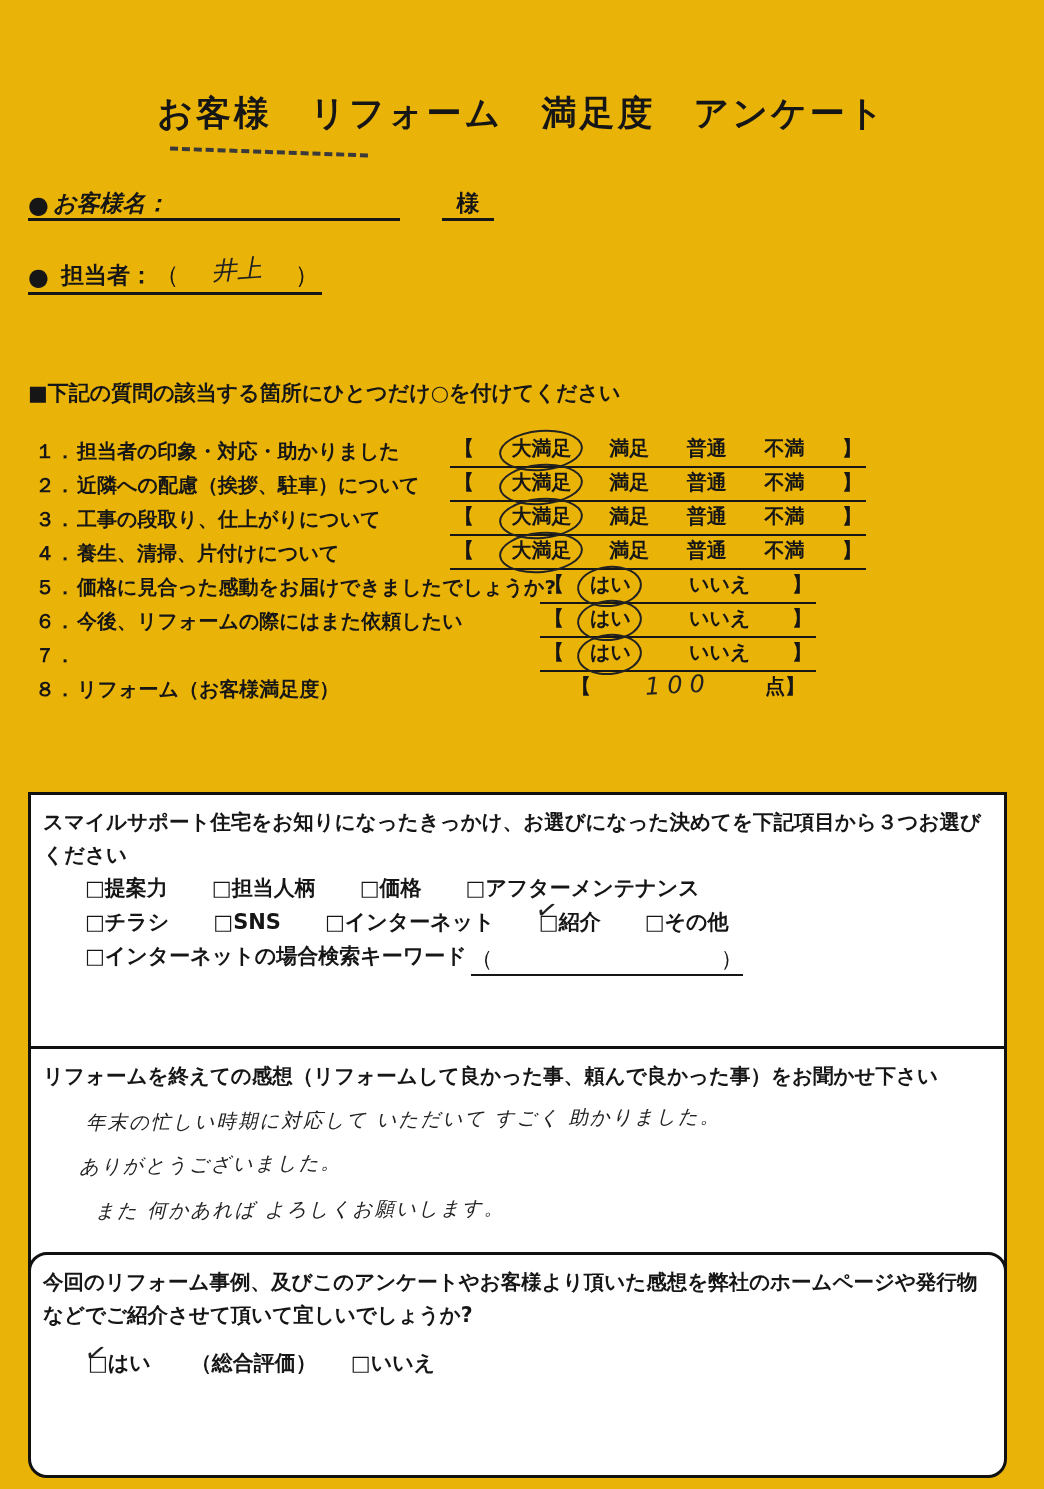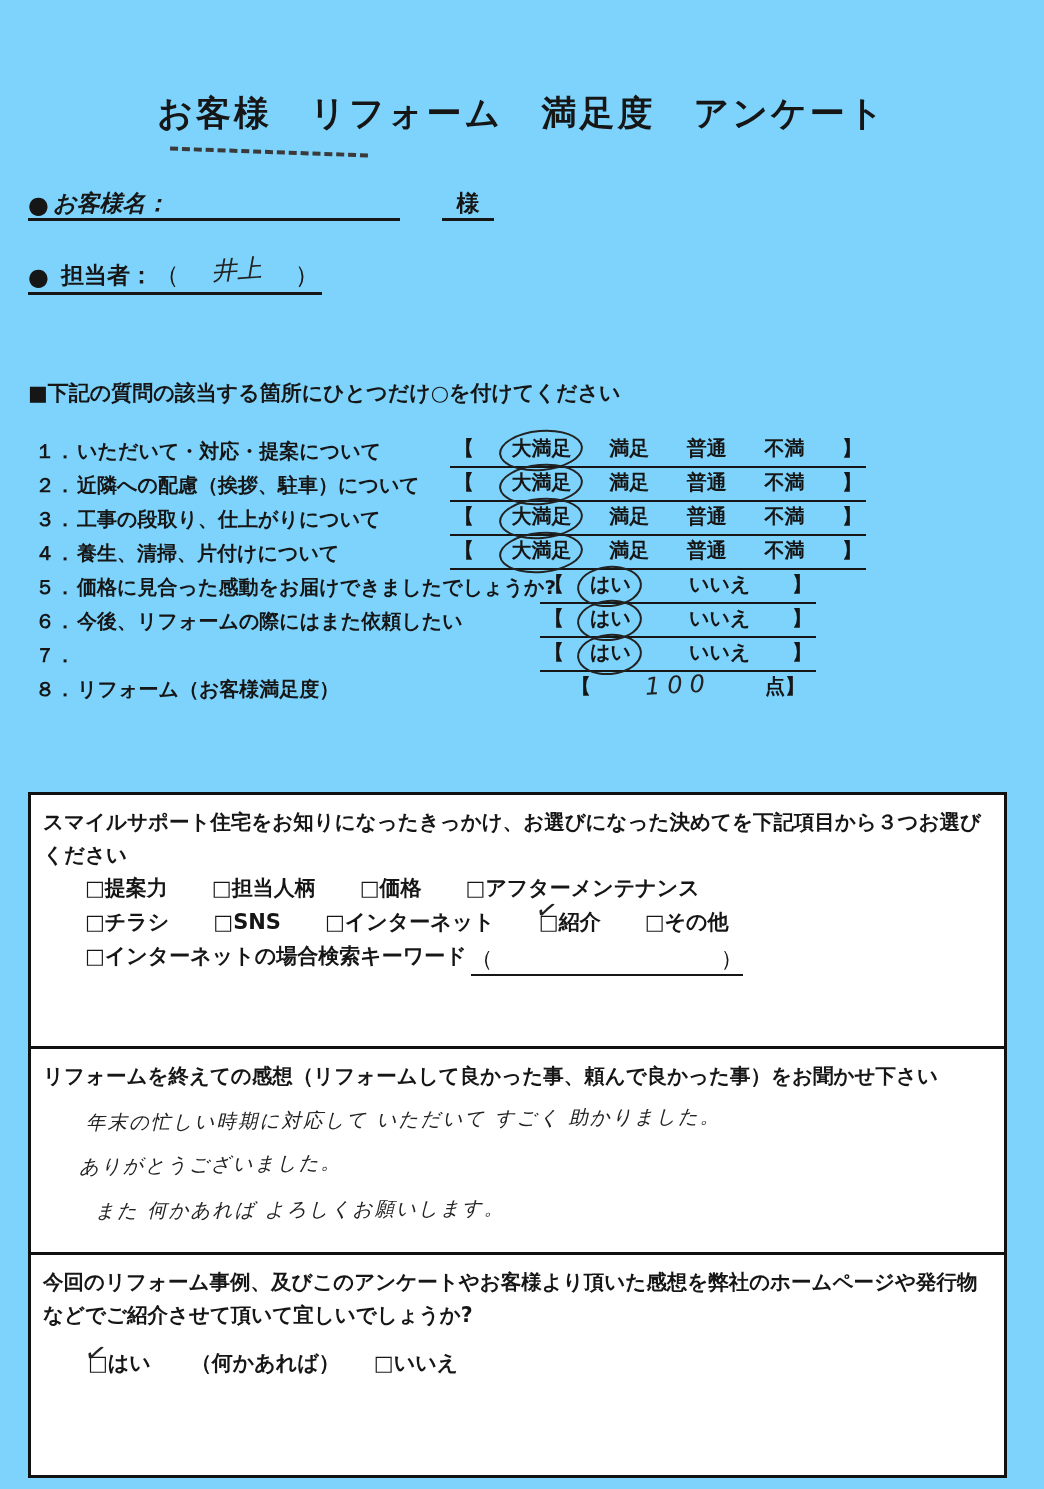--- a/index.html
+++ b/index.html
@@ -1,18 +1,18 @@
 <!DOCTYPE html>
 <html lang="ja"><head>
 <meta charset="utf-8">
 <style>
   html,body{margin:0;padding:0;background:#e8e8e8;}
   .page{
     position:relative; width:1044px; height:1489px; margin:0 auto;
-    background:#7dd3fc; overflow:hidden;
+    background:#eab308; overflow:hidden;
     font-family:"DejaVu Sans", sans-serif; color:#161616;
   }
   
   .title{position:absolute; top:90px; left:0; width:100%; text-align:center;
     font-size:35px; font-weight:700; letter-spacing:3px;}
   .title-dash{position:absolute; top:150px; left:170px; width:198px; height:0;
     border-top:4px dashed #3a3a3a; transform:rotate(2deg);}
   
   .cust-row{position:absolute; top:188px; left:28px; width:372px; height:30px;
     border-bottom:3px solid #161616; font-size:23px; font-weight:700;font-style:italic;}
@@ -40,21 +40,21 @@
   .grp2 .opt1{margin-left:26px;} .grp2 .opt2{margin-left:58px;} .grp2 .bk-close{margin-left:auto;}
   .grp8{left:532px; width:234px; padding:0 4px; justify-content:space-between;}
   .circled{position:relative;}
   .circled::after{content:""; position:absolute; left:-13px; right:-11px; top:-5px; bottom:-9px;
     border:2px solid #222; border-radius:50%; transform:rotate(-5deg); pointer-events:none;}
   .score{font-size:24px; letter-spacing:7px; transform:rotate(-3deg); margin-top:-2px;}
   
   .box{position:absolute; left:28px; width:979px; border:3px solid #111; box-sizing:border-box; background:#fff;}
   .box1{top:792px; height:273px;text-decoration:underline;}
   .box2{top:1046px; height:230px;}
-  .box3{top:1252px; height:226px;}
+  .box3{top:1252px; height:226px;border-radius:19px;}
   .box-title{position:absolute; left:12px; right:10px; top:11px;
     font-size:20.5px; font-weight:700; line-height:1.6;}
   .cb-line{position:absolute; left:10px; white-space:nowrap; font-size:21px; font-weight:700;}
   .cb-item{position:relative; display:inline-block;margin-left:44px;}
   .cb{font-weight:400;}
   .tick{position:absolute; left:-3px; top:-13px; font-size:26px; font-weight:400;
     transform:rotate(12deg); color:#222;}
   .kw{display:inline-flex; justify-content:space-between; width:272px; margin-left:4px;
     border-bottom:2px solid #161616; font-weight:400; font-size:22px; vertical-align:-3px;}
   .hand-line{position:absolute; white-space:nowrap; font-size:19.5px; letter-spacing:2px;}
@@ -82,21 +82,21 @@
     <span class="bullet">●</span>
     <span>担当者：</span><span class="paren">（</span><span class="hand staff-name">井上</span><span class="paren">）</span>
   </div>
 
   <div class="instruction">■下記の質問の該当する箇所にひとつだけ○を付けてください</div>
 
   <div class="questions">
 
     <div class="q-row" style="top:0">
       <span class="q-no">１．</span>
-      <span class="q-text">いただいて・対応・提案について</span>
+      <span class="q-text">担当者の印象・対応・助かりました</span>
       <span class="grp grp4 u">
         <span>【</span>
         <span class="circled">大満足</span>
         <span>満足</span>
         <span>普通</span>
         <span>不満</span>
         <span>】</span>
       </span>
     </div>
 
@@ -203,17 +203,17 @@
   <div class="box box2">
     <div class="box-title">リフォームを終えての感想（リフォームして良かった事、頼んで良かった事）をお聞かせ下さい</div>
     <div class="hand hand-line hl1">年末の忙しい時期に対応して いただいて すごく 助かりました。</div>
     <div class="hand hand-line hl2">ありがとうございました。</div>
     <div class="hand hand-line hl3">また 何かあれば よろしくお願いします。</div>
   </div>
 
   <div class="box box3">
     <div class="box-title">今回のリフォーム事例、及びこのアンケートやお客様より頂いた感想を弊社のホームページや発行物などでご紹介させて頂いて宜しいでしょうか?</div>
     <div class="consent-row">
-      <span class="cb-item"><span class="cb">□</span><span class="tick hand">✓</span></span><span>はい</span><span class="sp40"></span><span>（何かあれば）</span><span class="sp30"></span><span class="cb">□</span><span>いいえ</span>
+      <span class="cb-item"><span class="cb">□</span><span class="tick hand">✓</span></span><span>はい</span><span class="sp40"></span><span>（総合評価）</span><span class="sp30"></span><span class="cb">□</span><span>いいえ</span>
     </div>
   </div>
 
 </div>
 
 </body></html>

